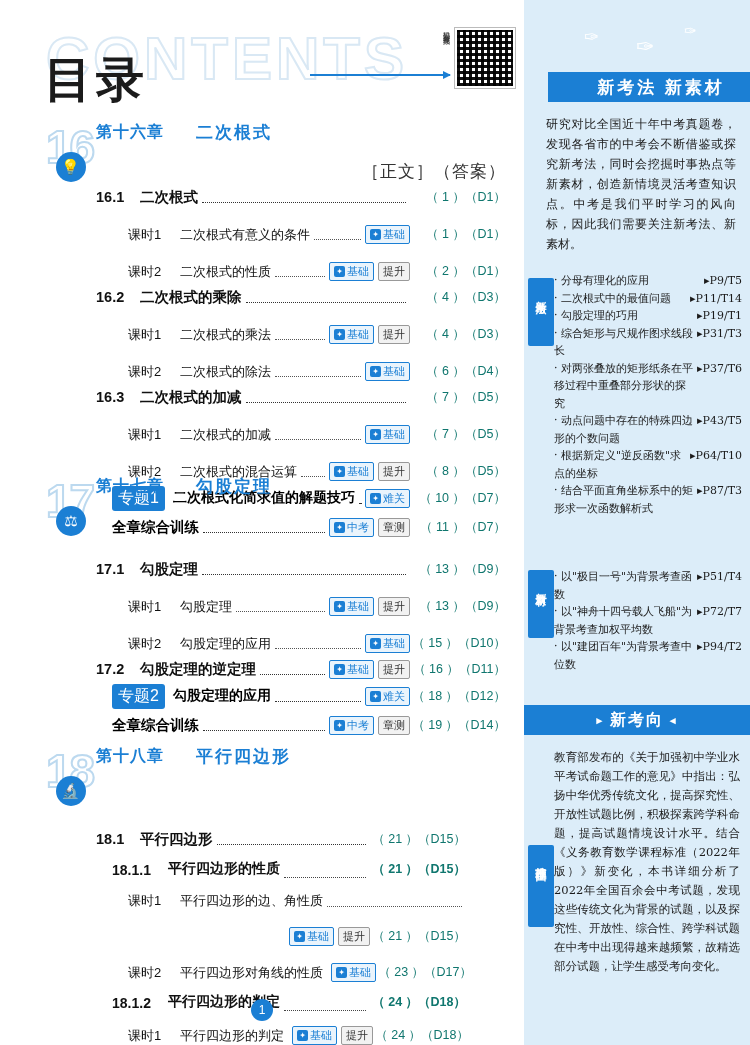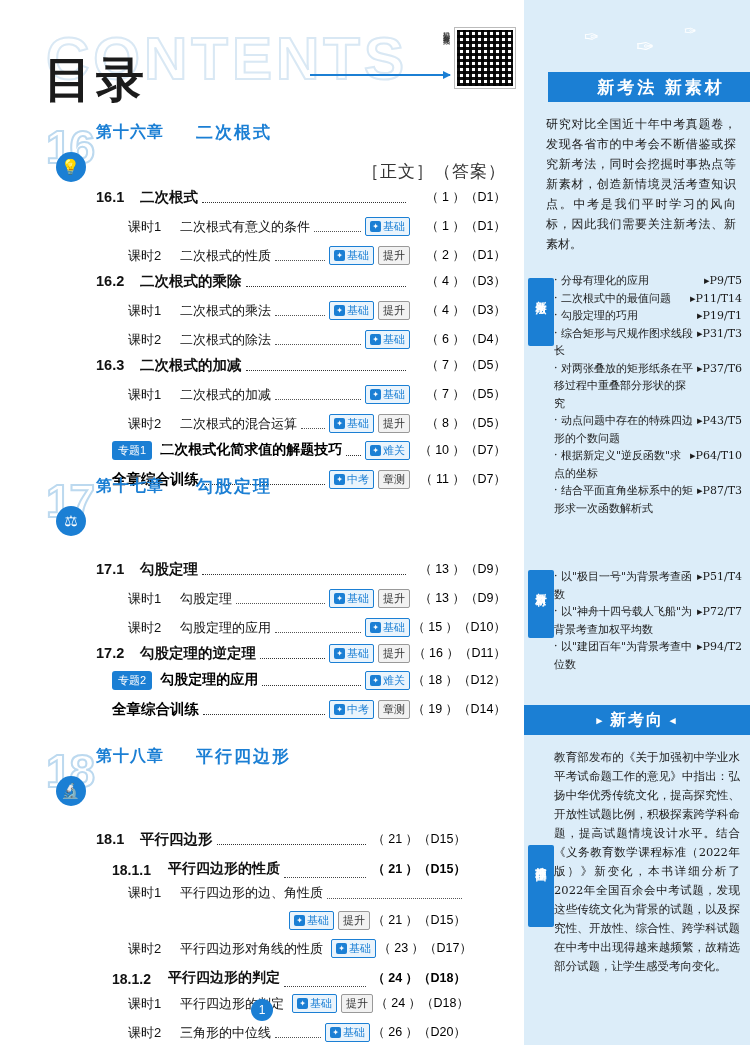--- a/index.html
+++ b/index.html
@@ -84,21 +84,21 @@
     margin:0 18px 0 96px;height:26px;
     font-size:14.5px;color:#111;
   }
   .sec .num{font-weight:bold;width:44px;flex:none;letter-spacing:0;}
   .sec .nm{font-weight:bold;white-space:nowrap;}
   .sec .dots{
     flex:1;margin:0 4px;border-bottom:1.5px dotted #333;height:11px;
   }
   .sub{
     display:flex;align-items:center;
-    margin:4px 18px 0 128px;height:25px;
+    margin:12px 18px 0 128px;height:25px;
     font-size:13px;color:#111;
   }
   .sub .num{width:52px;flex:none;}
   .sub .nm{white-space:nowrap;}
   .sub .dots{flex:1;margin:0 4px;border-bottom:1.2px dotted #555;height:10px;}
   .subsub{
     display:flex;align-items:flex-end;
     margin:0 18px 0 112px;height:26px;
     font-size:14px;color:#111;font-weight:bold;
   }
@@ -111,27 +111,27 @@
     font-size:11px;padding:1px 4px;border-radius:2px;
     border:1px solid #1b7fd4;color:#1b7fd4;background:#eaf4fc;
     white-space:nowrap;
   }
   .tag.plain{border-color:#999;color:#333;background:#f2f2f2;}
   .tag .dot{
     width:11px;height:11px;border-radius:2px;background:#1b7fd4;color:#fff;
     font-size:8px;display:inline-flex;align-items:center;justify-content:center;
   }
   .pages{
-    width:96px;flex:none;text-align:right;font-size:12.5px;color:#000000;letter-spacing:0;
+    width:96px;flex:none;text-align:right;font-size:12.5px;color:#0f766e;letter-spacing:0;
   }
   .special{
     display:flex;align-items:center;margin:0 18px 0 112px;height:28px;font-size:14px;
   }
   .special .badge{
-    background:#1b7fd4;color:#fff;font-size:11px;padding:2px 6px;border-radius:3px;margin-right:8px;
+    background:#1b7fd4;color:#fff;font-size:16px;padding:2px 6px;border-radius:3px;margin-right:8px;
     white-space:nowrap;
   }
   .special .nm{font-weight:bold;white-space:nowrap;}
   .special .dots{flex:1;margin:0 4px;border-bottom:1.5px dotted #333;height:11px;}
   .train{
     display:flex;align-items:center;margin:0 18px 0 112px;height:30px;font-size:14.5px;
   }
   .train .nm{font-weight:bold;white-space:nowrap;}
   .train .dots{flex:1;margin:0 4px;border-bottom:1.5px dotted #333;height:11px;}
 

